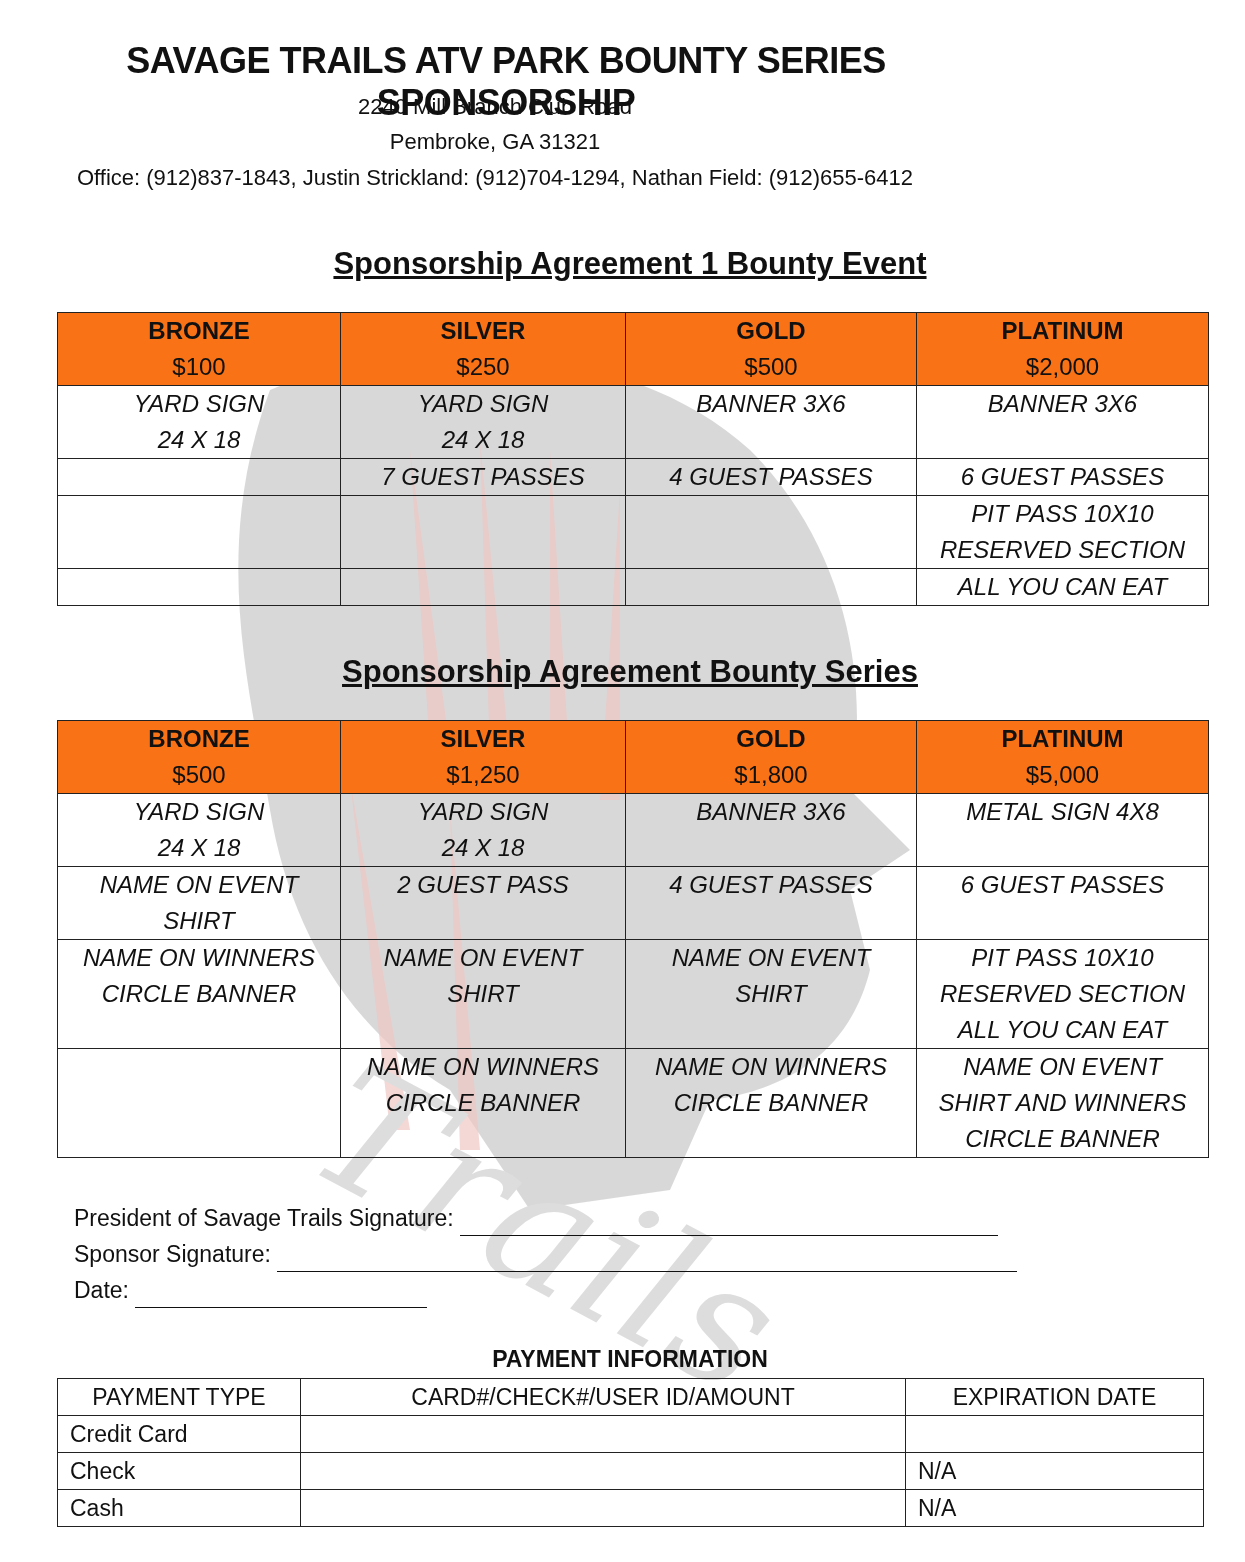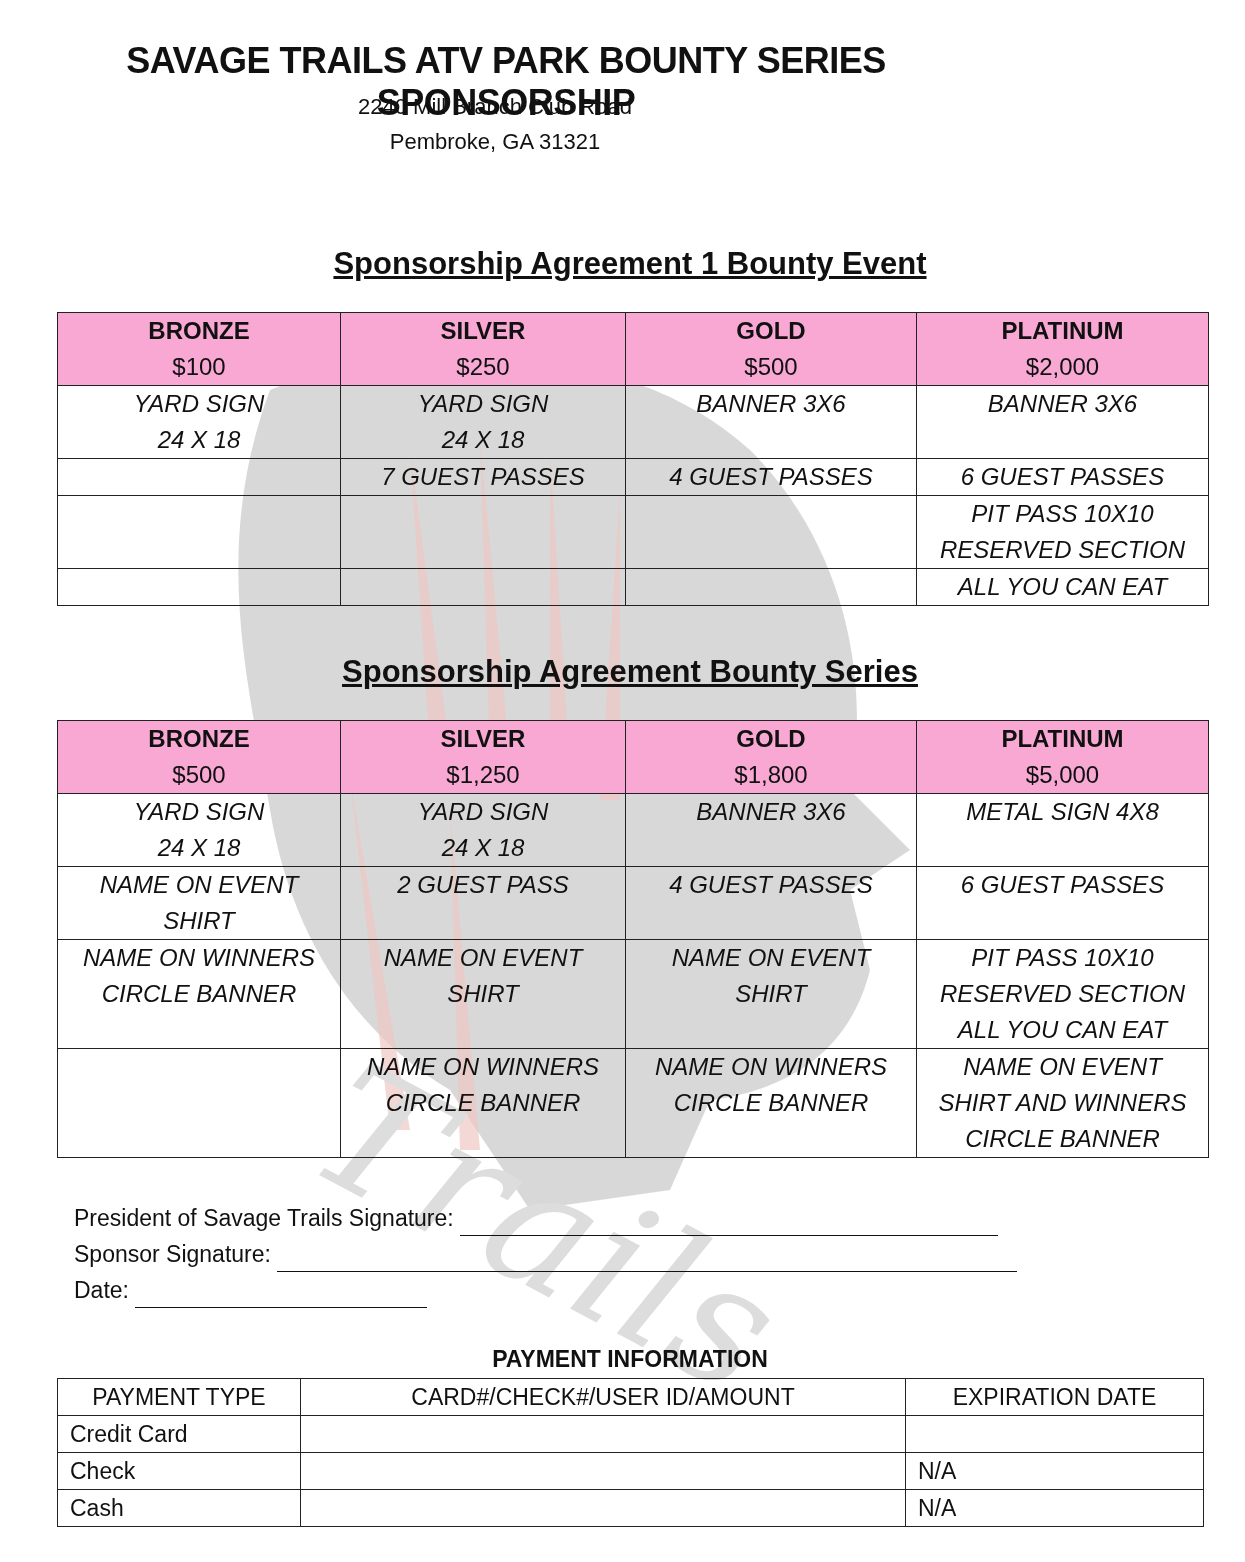--- a/index.html
+++ b/index.html
@@ -24,21 +24,21 @@
       font-weight: bold; font-size: 31px; text-decoration: underline;
     }
     table.tier {
       position: absolute; left: 57px; width: 1151px; border-collapse: collapse;
       table-layout: fixed; font-size: 24px;
     }
     table.tier td {
       border: 1.5px solid #222; text-align: center; vertical-align: top;
       padding: 0 4px; line-height: 36px; background: transparent;
     }
-    table.tier tr.head td { background: #f9a8d4; }
+    table.tier tr.head td { background: #f97316; }
     .tier-name { font-weight: bold; display: block; }
     .tier-price { display: block; }
     .line { display: block; font-style: italic; }
     .sigs {
       position: absolute; left: 74px; top: 1200px; font-size: 23px; line-height: 36px;
     }
     .sig-row { display: flex; align-items: flex-end; }
     .sig-line { border-bottom: 1.5px solid #111; height: 26px; margin-left: 6px; }
     .pay-title {
       position: absolute; left: 0; width: 1260px; top: 1346px; text-align: center;
@@ -68,20 +68,21 @@
     <path d="M200 450 L260 800 L240 800 Z"></path>
     <path d="M300 480 L330 820 L310 820 Z"></path>
   </g>
   <text x="150" y="960" font-size="170" font-family="DejaVu Serif, serif" font-style="italic" fill="#888" transform="rotate(28 400 900)">Trails</text>
 </svg>
 
 <div class="content">
   <div class="title">SAVAGE TRAILS ATV PARK BOUNTY SERIES SPONSORSHIP</div>
   <div class="addr" style="top:94px">2240 Mill Branch Club Road</div>
   <div class="addr" style="top:129px">Pembroke, GA 31321</div>
+  <div class="addr" style="top:165px">Office: (912)837-1843, Justin Strickland: (912)704-1294, Nathan Field: (912)655-6412</div>
 
   <div class="section-title" style="top:246px">Sponsorship Agreement 1 Bounty Event</div>
 
   <table class="tier" style="top:312px">
     <colgroup>
         <col style="width:283px">
         <col style="width:285px">
         <col style="width:291px">
         <col style="width:292px">
       </colgroup>

